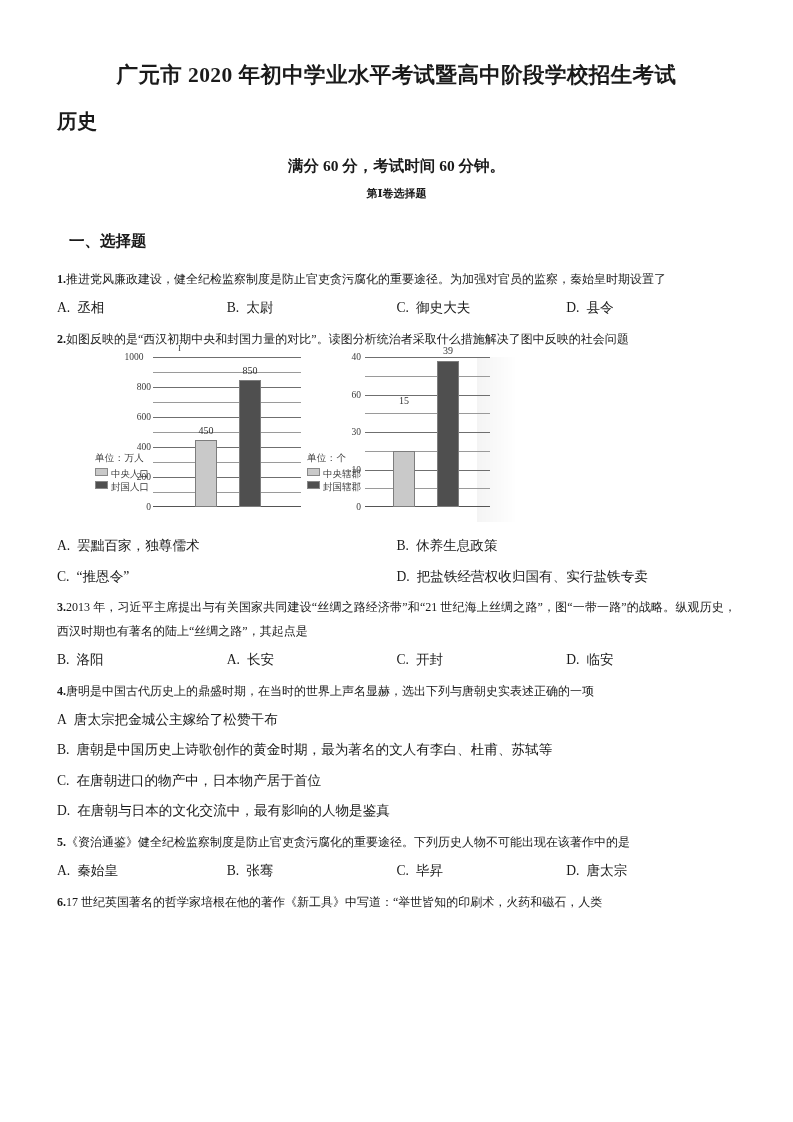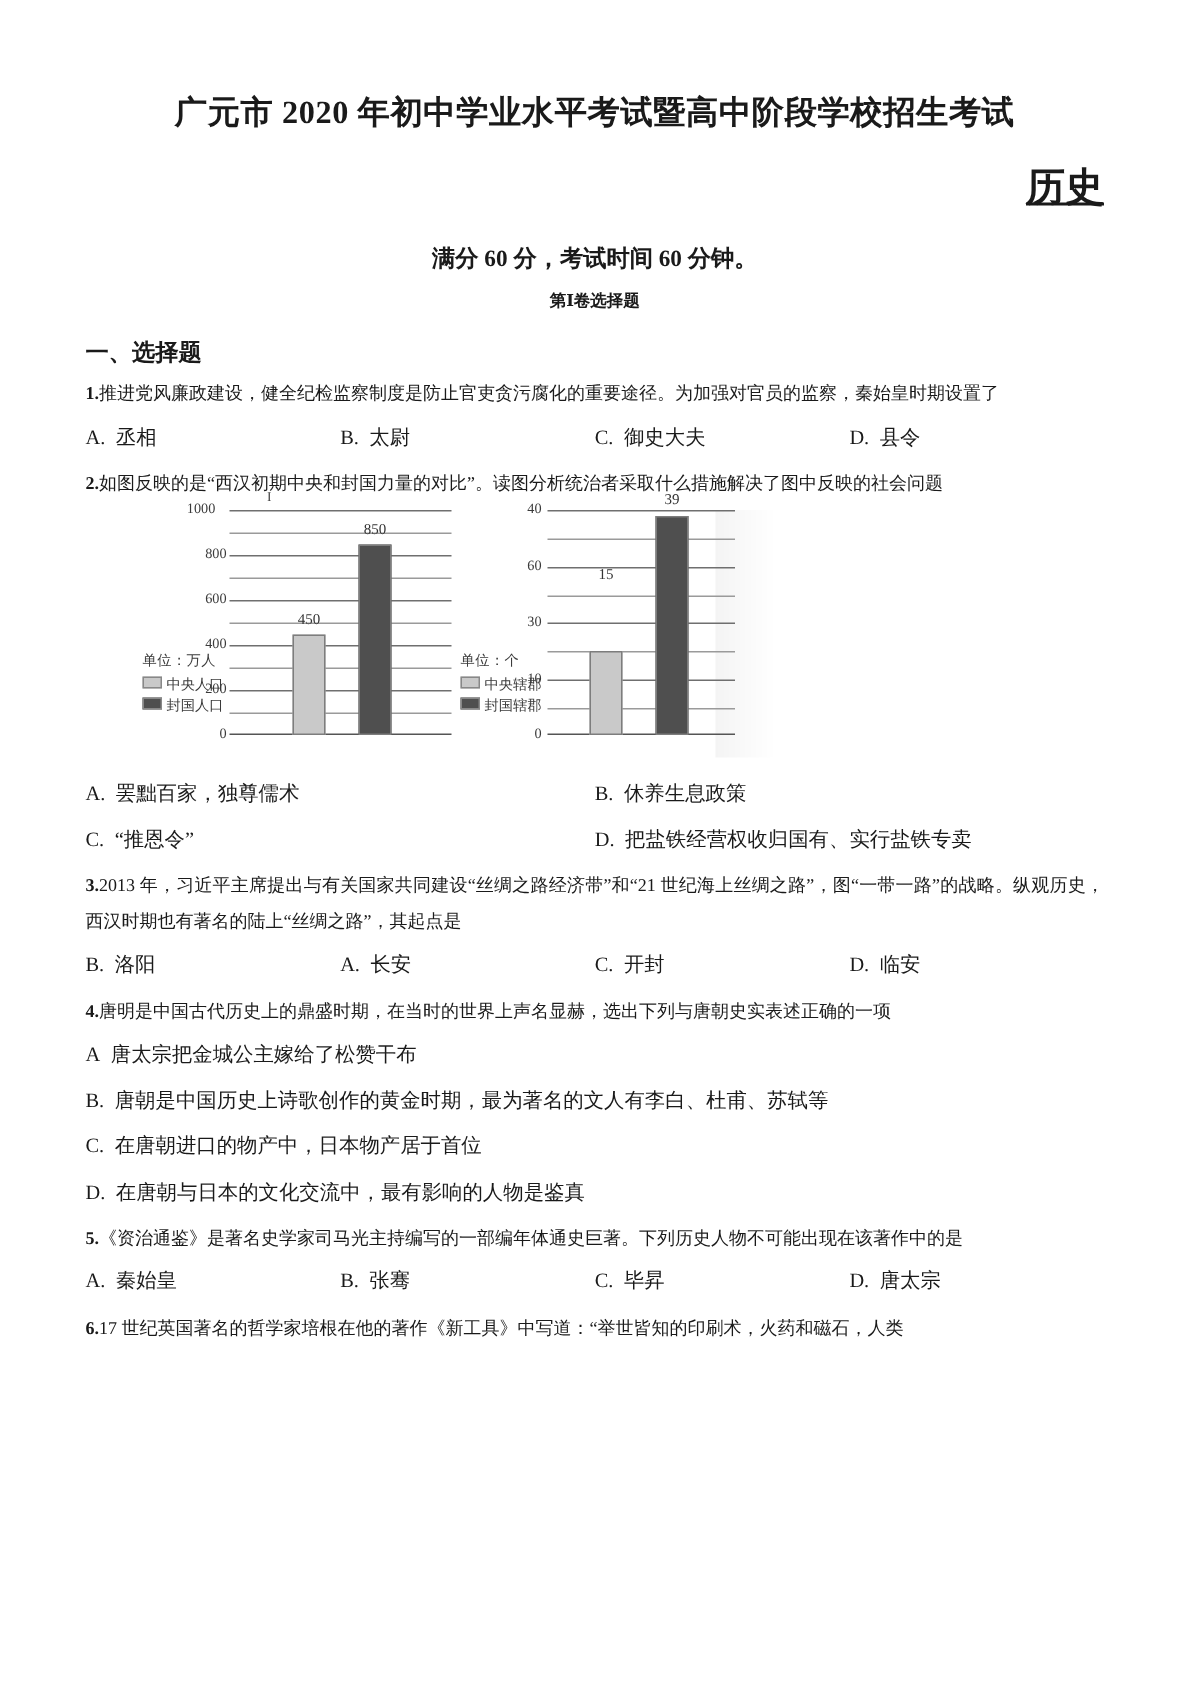--- a/index.html
+++ b/index.html
@@ -27,27 +27,26 @@
   .doc-title {
     text-align: center;
     font-size: 21.5px;
     font-weight: bold;
     letter-spacing: 0.4px;
     margin: 0;
     padding-top: 63px;
     line-height: 1.2;
   }
   .doc-subject {
-    text-align: right;
-    font-size: 26px;
+    text-align: left;
+    font-size: 20px;
     font-weight: bold;
     margin: 0;
     padding-top: 20px;
     line-height: 1.2;
-    text-decoration: underline;
   }
   .doc-scoreline {
     text-align: center;
     font-size: 15.5px;
     font-weight: bold;
     margin: 0;
     padding-top: 24px;
     line-height: 1.2;
   }
   .doc-partline {
@@ -56,21 +55,21 @@
     font-weight: bold;
     margin: 0;
     padding-top: 12px;
     line-height: 1.2;
   }
 
   
   .section-heading {
     font-size: 15.5px;
     font-weight: bold;
-    margin: 0;
+    margin: 12px;
     padding-top: 18px;
     line-height: 1.25;
   }
 
   
   .q-stem {
     font-size: 12px;
     line-height: 1.95;
     margin: 0;
     padding-top: 6px;
@@ -308,21 +307,21 @@
   <div class="opts cols1">
     <div class="opt"><span class="olabel">B.</span><span>唐朝是中国历史上诗歌创作的黄金时期，最为著名的文人有李白、杜甫、苏轼等</span></div>
   </div>
   <div class="opts cols1">
     <div class="opt"><span class="olabel">C.</span><span>在唐朝进口的物产中，日本物产居于首位</span></div>
   </div>
   <div class="opts cols1">
     <div class="opt"><span class="olabel">D.</span><span>在唐朝与日本的文化交流中，最有影响的人物是鉴真</span></div>
   </div>
 
-  <p class="q-stem"><span class="qnum">5.</span><span>《资治通鉴》是著名史学家司马光主持编写的一部编年体通史巨著。下列历史人物不可能出现在该著作中的是</span></p>
+  <p class="q-stem"><span class="qnum">5.</span><span>《资治通鉴》健全纪检监察制度是防止官吏贪污腐化的重要途径。下列历史人物不可能出现在该著作中的是</span></p>
   <div class="opts cols4">
     <div class="opt"><span class="olabel">A.</span><span>秦始皇</span></div>
     <div class="opt"><span class="olabel">B.</span><span>张骞</span></div>
     <div class="opt"><span class="olabel">C.</span><span>毕昇</span></div>
     <div class="opt"><span class="olabel">D.</span><span>唐太宗</span></div>
   </div>
 
   <p class="q-stem"><span class="qnum">6.</span><span>17 世纪英国著名的哲学家培根在他的著作《新工具》中写道：“举世皆知的印刷术，火药和磁石，人类</span></p>
 
 </div>

